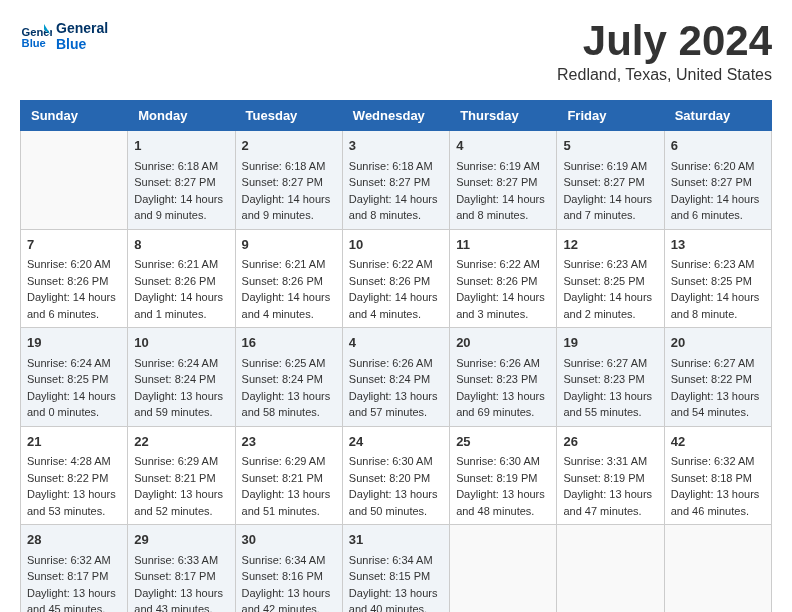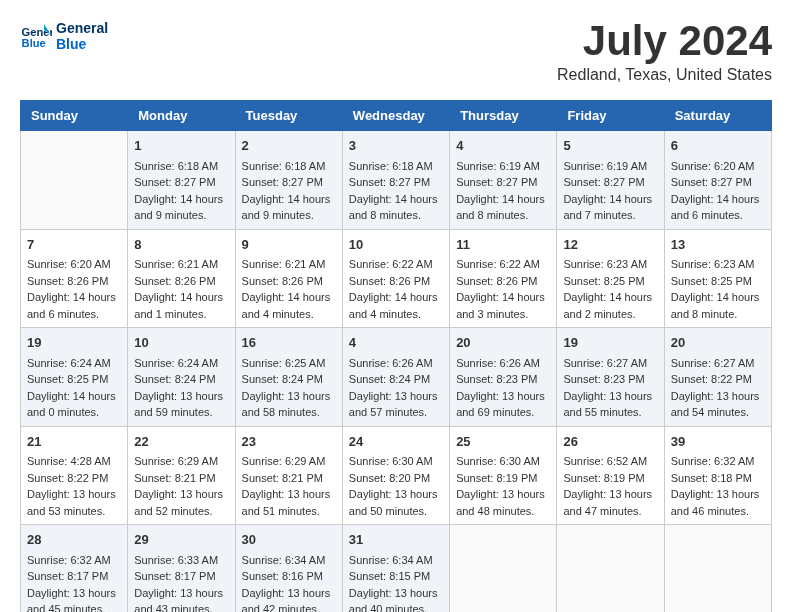--- a/index.html
+++ b/index.html
@@ -291,27 +291,27 @@
         </td>
         <td>
           <span class="day-num">25</span>
           <div>Sunrise: 6:30 AM</div>
           <div>Sunset: 8:19 PM</div>
           <div>Daylight: 13 hours</div>
           <div>and 48 minutes.</div>
         </td>
         <td>
           <span class="day-num">26</span>
-          <div>Sunrise: 6:52 AM</div>
+          <div>Sunrise: 3:31 AM</div>
           <div>Sunset: 8:19 PM</div>
           <div>Daylight: 13 hours</div>
           <div>and 47 minutes.</div>
         </td>
         <td>
-          <span class="day-num">39</span>
+          <span class="day-num">42</span>
           <div>Sunrise: 6:32 AM</div>
           <div>Sunset: 8:18 PM</div>
           <div>Daylight: 13 hours</div>
           <div>and 46 minutes.</div>
         </td>
       </tr>
       <tr>
         <td>
           <span class="day-num">28</span>
           <div>Sunrise: 6:32 AM</div>

